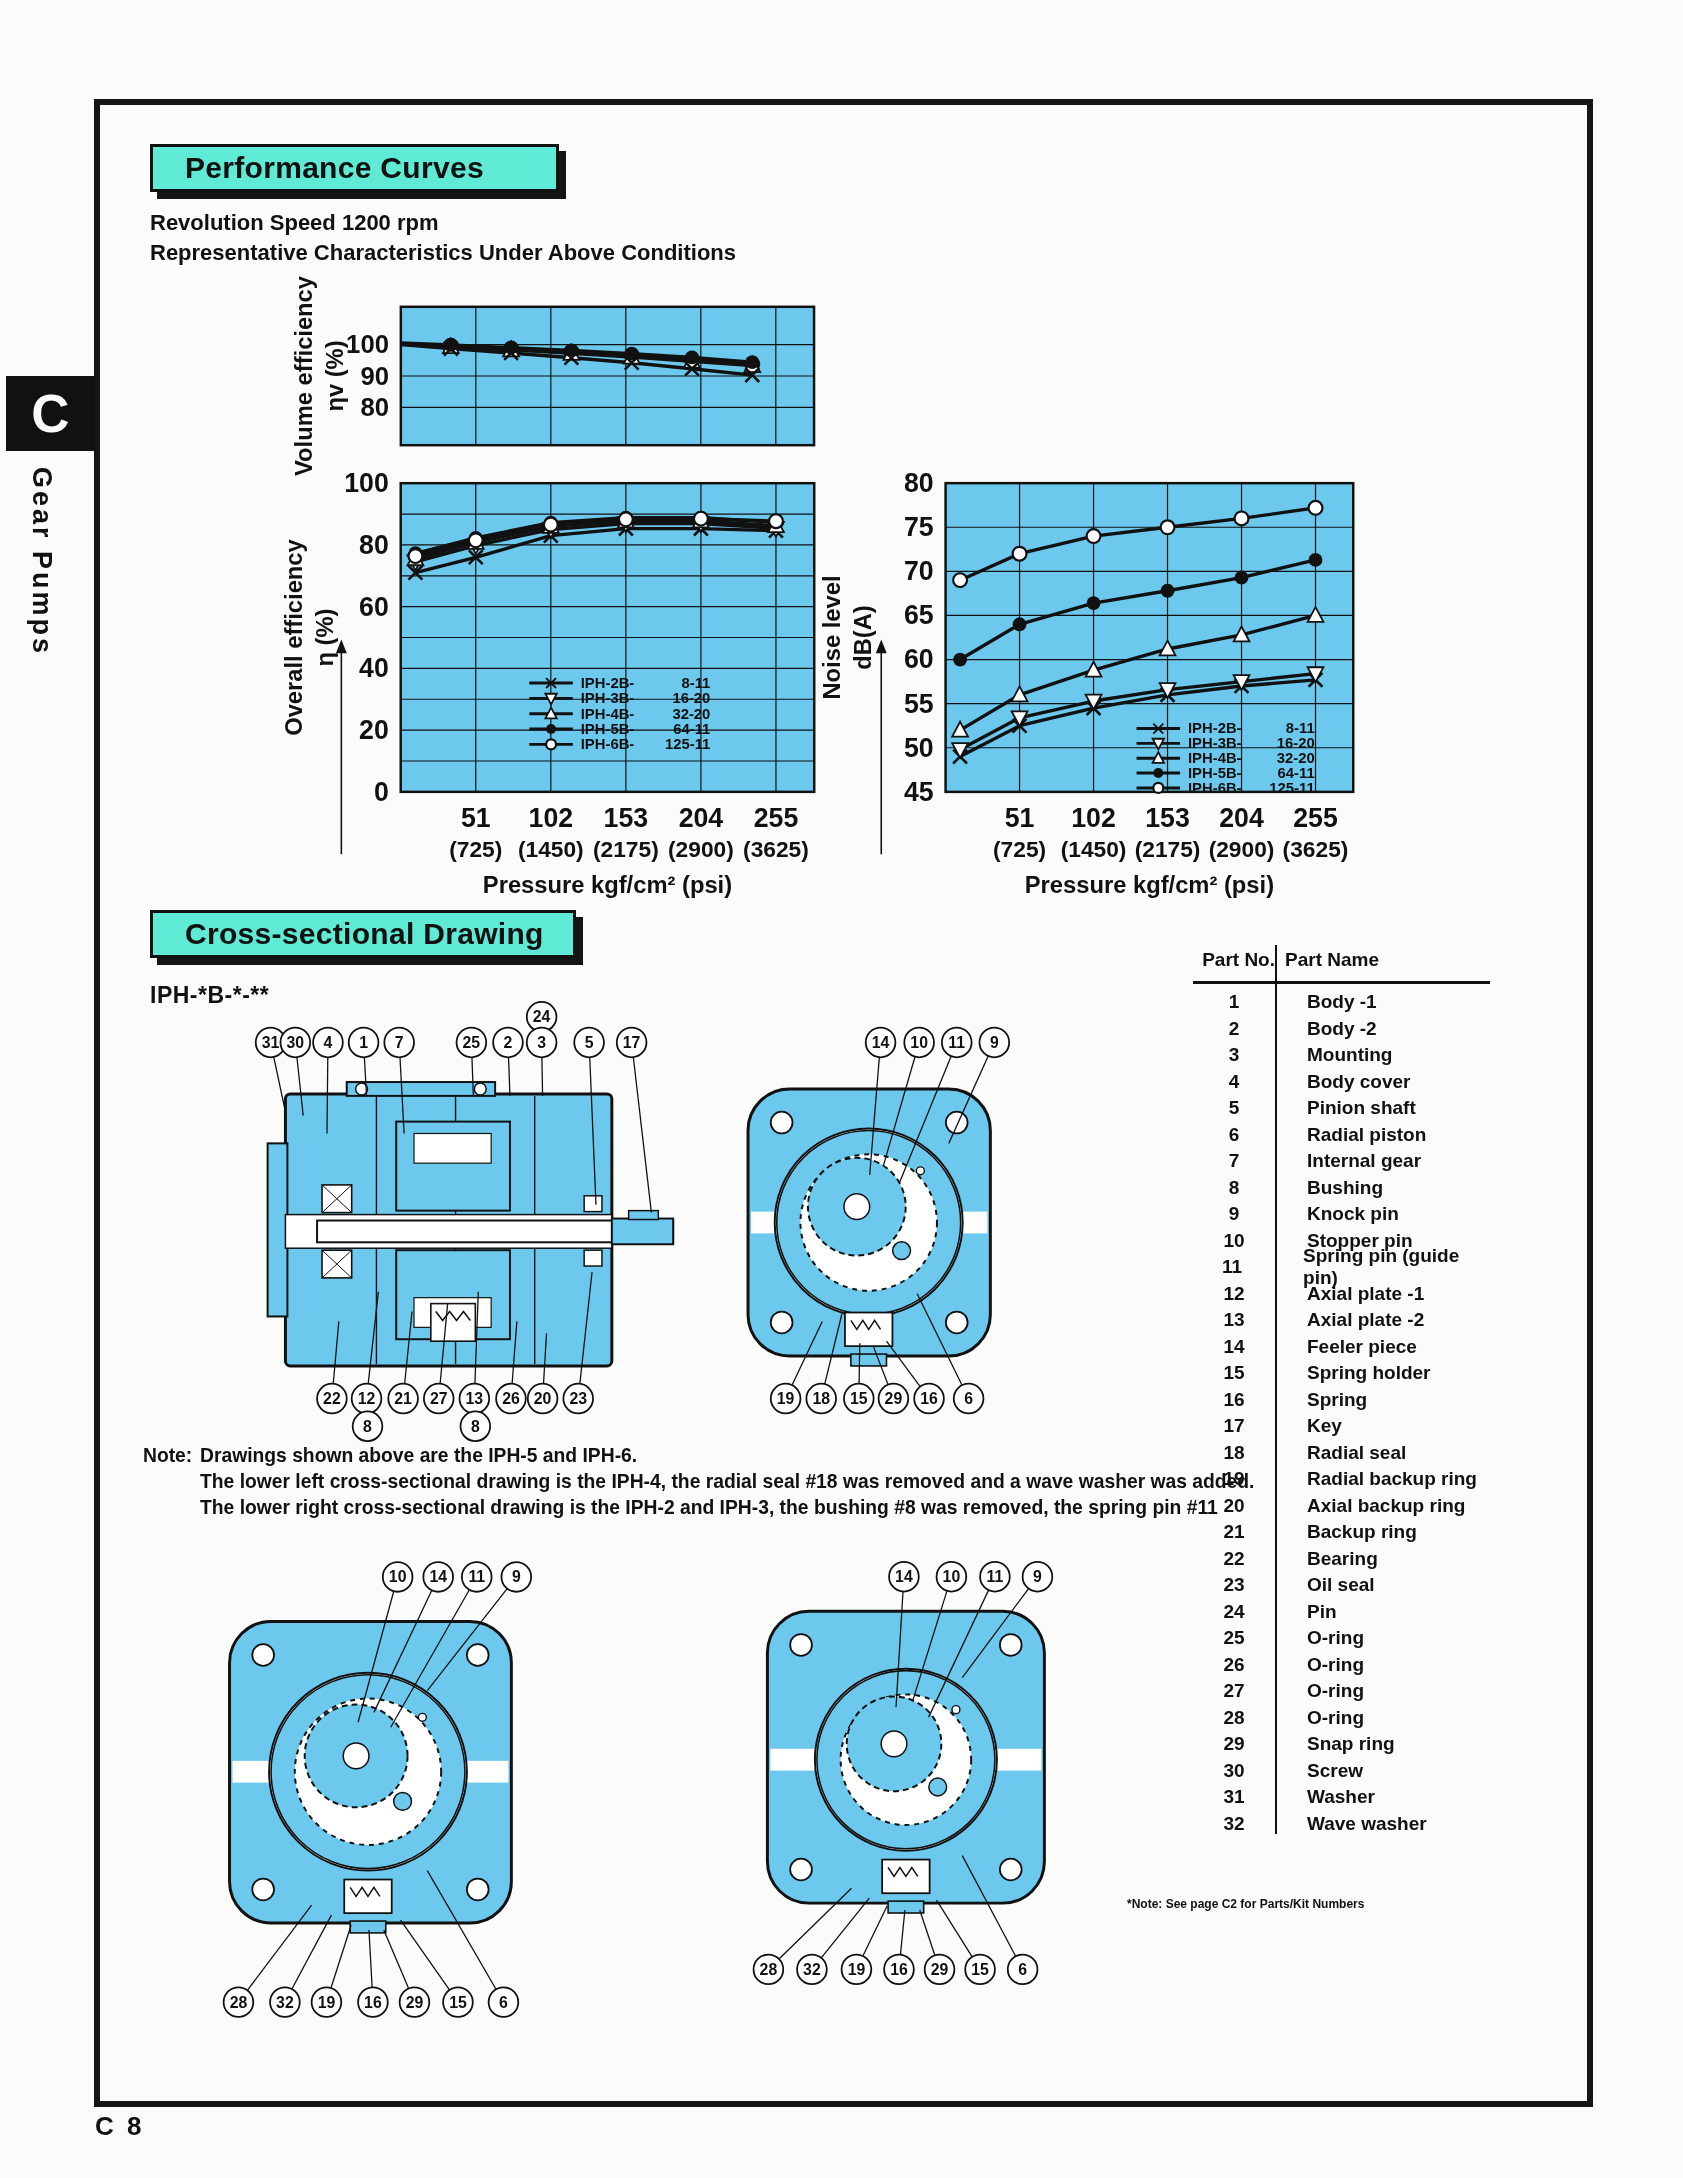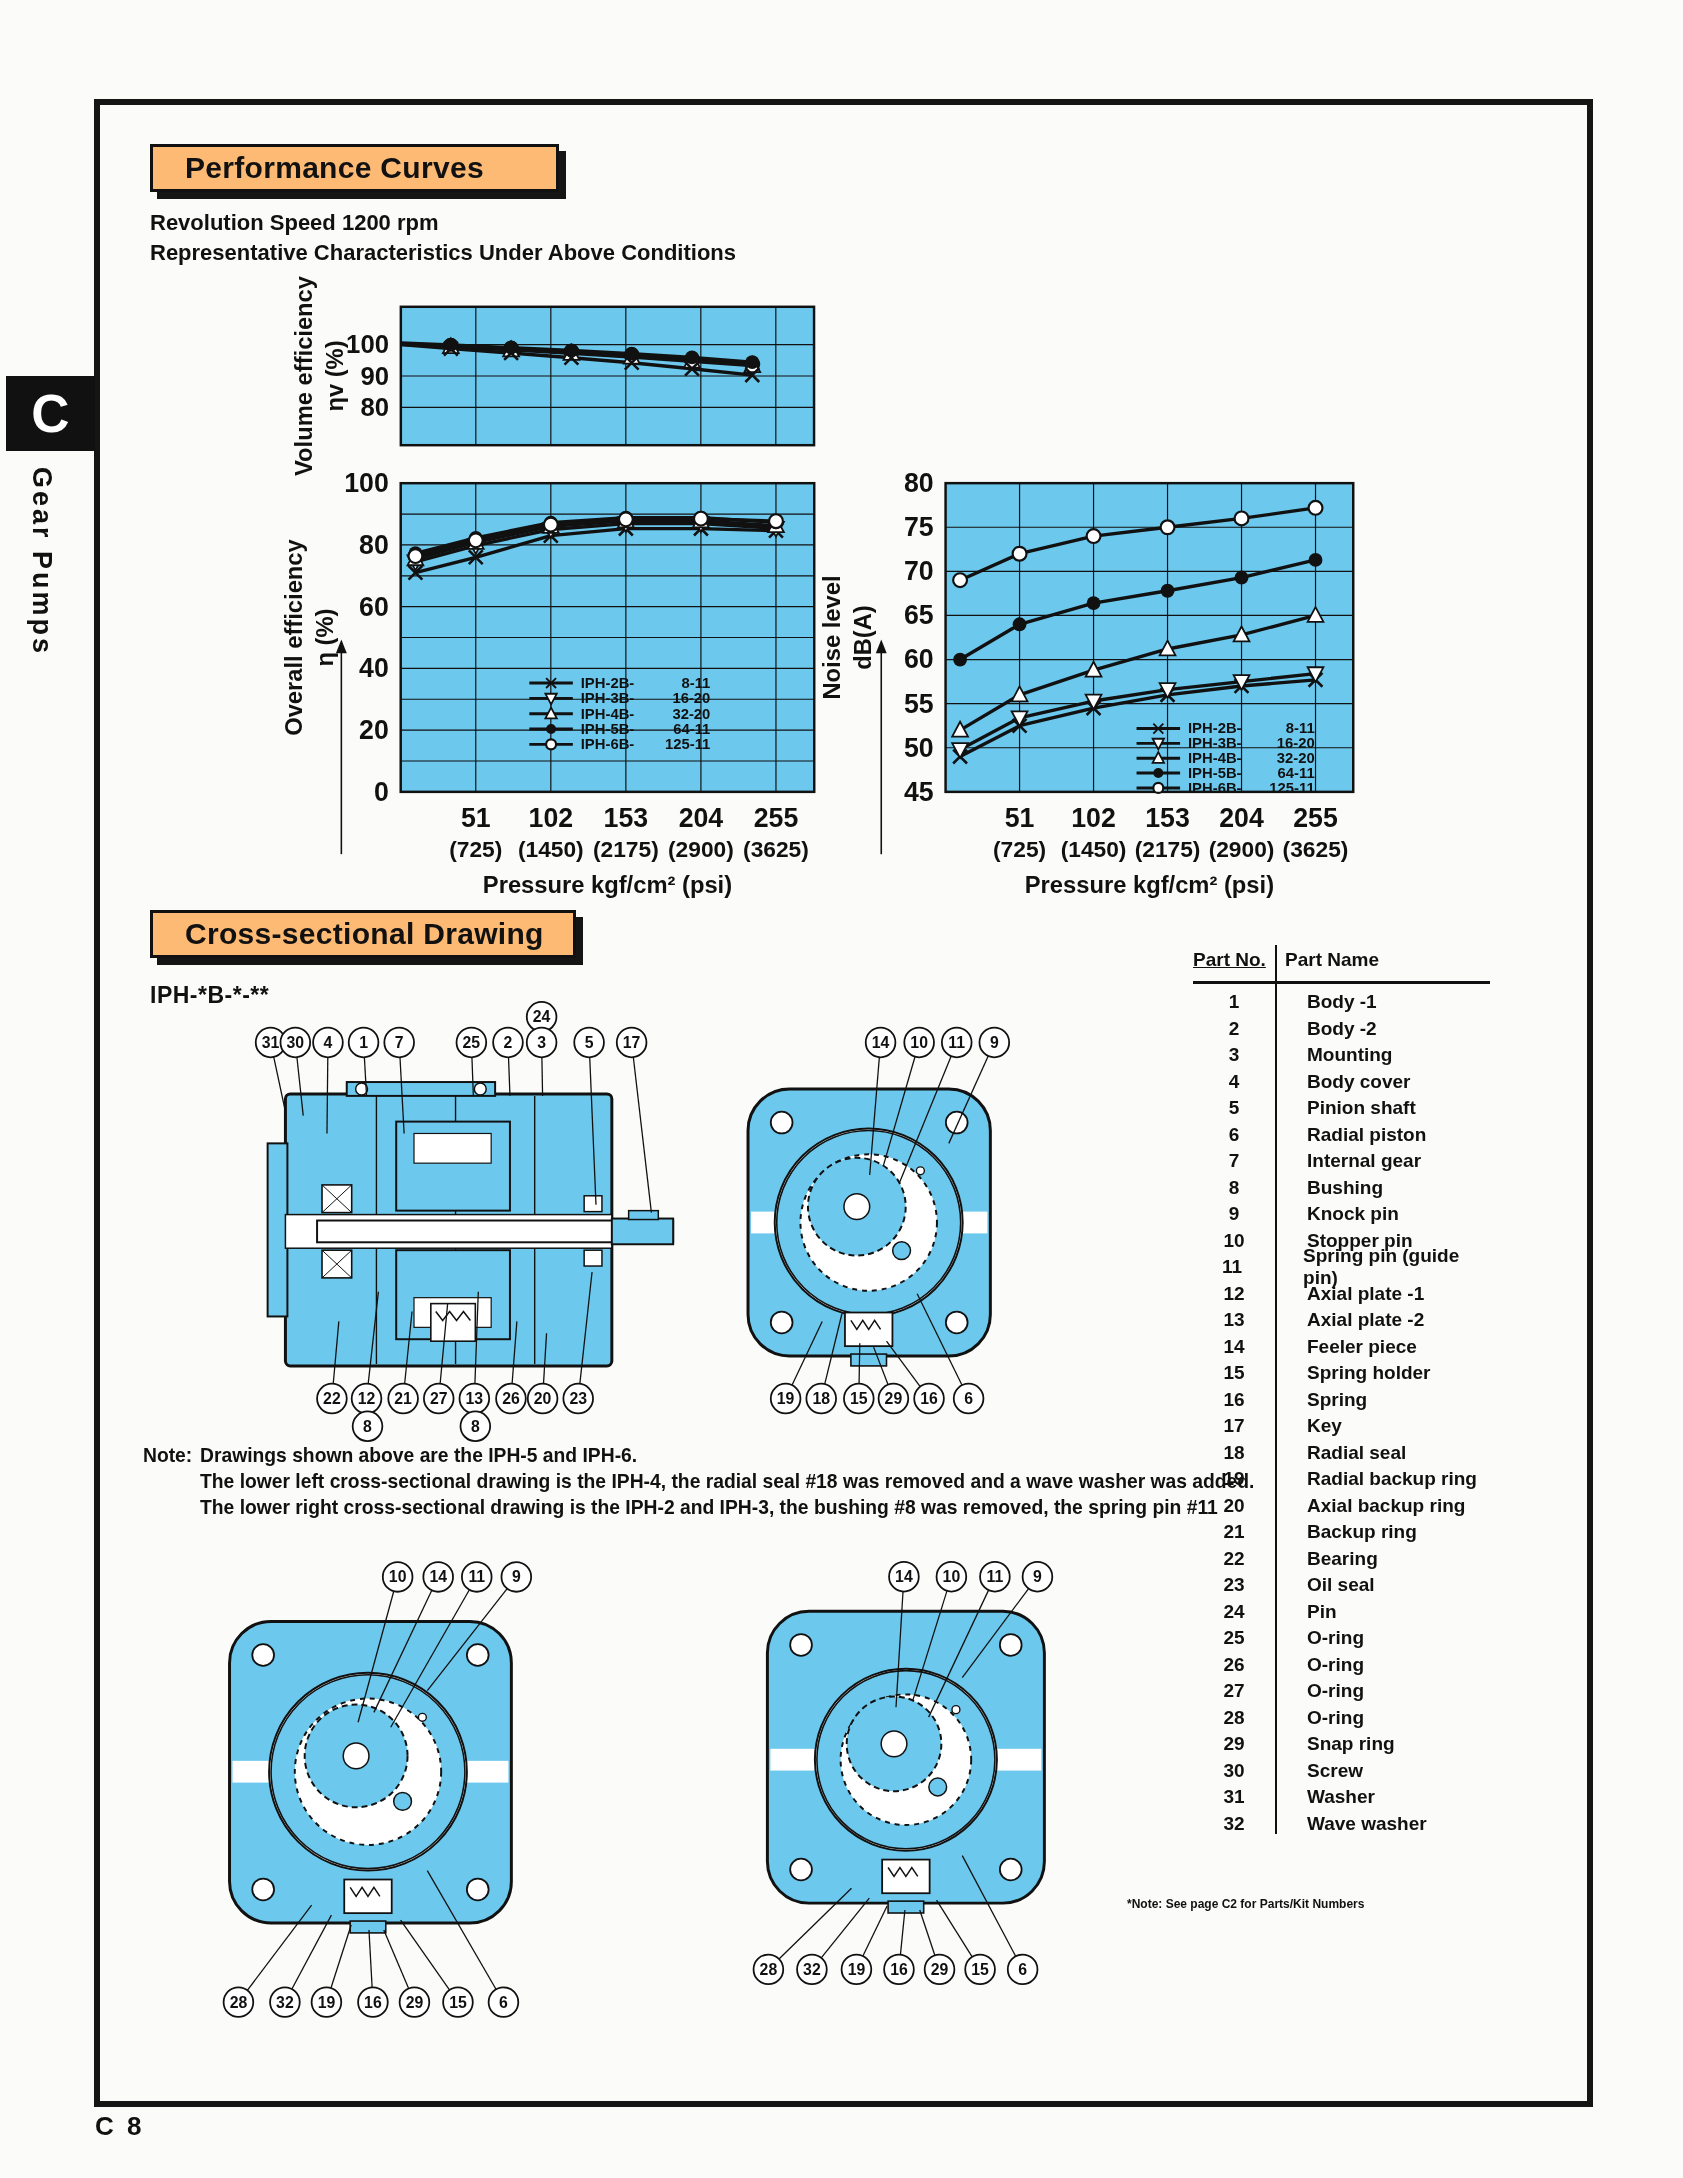--- a/index.html
+++ b/index.html
@@ -7,38 +7,38 @@
     width:1683px;height:2178px;position:relative;background:#fbfbf9;
     font-family:"Liberation Sans",sans-serif;color:#111;
     -webkit-font-smoothing:antialiased;
   }
   .page-frame{position:absolute;left:94px;top:99px;width:1487px;height:1996px;border:6px solid #151515;}
   .side-tab{position:absolute;left:6px;top:376px;width:89px;height:75px;background:#111;color:#fff;
     font-size:53px;font-weight:bold;display:flex;align-items:center;justify-content:center;}
   .side-label{position:absolute;left:26px;top:467px;font-size:27px;font-weight:bold;
     writing-mode:vertical-rl;letter-spacing:3px;}
   .page-num{position:absolute;left:95px;top:2111px;font-size:26px;font-weight:bold;letter-spacing:3px;}
-  .hdr-box{position:absolute;background:#fdba74;border:3px solid #111;box-shadow:7px 7px 0 0 #151515;
+  .hdr-box{position:absolute;background:#5eead4;border:3px solid #111;box-shadow:7px 7px 0 0 #151515;
     font-size:30px;font-weight:bold;display:flex;align-items:center;padding-left:32px;letter-spacing:0.3px;}
   #hdr-perf{left:150px;top:144px;width:371px;height:42px;}
   #hdr-cross{left:150px;top:910px;width:388px;height:42px;}
   .cond{position:absolute;left:150px;top:208px;font-size:22px;font-weight:bold;line-height:30px;}
   #model-code{position:absolute;left:150px;top:982px;font-size:23px;font-weight:bold;letter-spacing:0.5px;}
   svg{position:absolute;overflow:visible;}
   svg text{font-family:"Liberation Sans",sans-serif;fill:#111;}
   #chart-vol{left:282px;top:289px;width:554px;height:173px;}
   #chart-eff{left:282px;top:473px;width:554px;height:426px;}
   #chart-noise{left:812px;top:473px;width:564px;height:426px;}
   #svg-d1{left:228px;top:995px;width:465px;height:455px;}
   #svg-d2{left:723px;top:995px;width:327px;height:455px;}
   #svg-d3{left:188px;top:1544px;width:356px;height:495px;}
   #svg-d4{left:713px;top:1544px;width:366px;height:465px;}
   .ptable{position:absolute;left:1193px;top:941px;width:297px;}
   .ptable-head{display:flex;height:38px;align-items:center;font-weight:bold;font-size:19px;}
-  .ptable-head .h-no{width:82px;text-align:left;text-decoration:underline;}
+  .ptable-head .h-no{width:82px;text-align:right;}
   .ptable-head .h-name{padding-left:10px;}
   .ptable-rule{position:absolute;left:0;top:40px;width:297px;height:3px;background:#111;}
   .ptable-div{position:absolute;left:82px;top:4px;width:2px;height:889px;background:#111;}
   #parts-rows{margin-top:10px;}
   .prow{display:flex;height:26.5px;align-items:center;font-weight:bold;font-size:19px;}
   .prow .pno{width:82px;text-align:center;}
   .prow .pname{padding-left:32px;}
   #table-note{position:absolute;left:1127px;top:1897px;font-size:12px;font-weight:bold;}
   #note-block{position:absolute;left:143px;top:1443px;font-size:19.3px;font-weight:bold;line-height:26px;
     display:grid;grid-template-columns:57px auto;}

